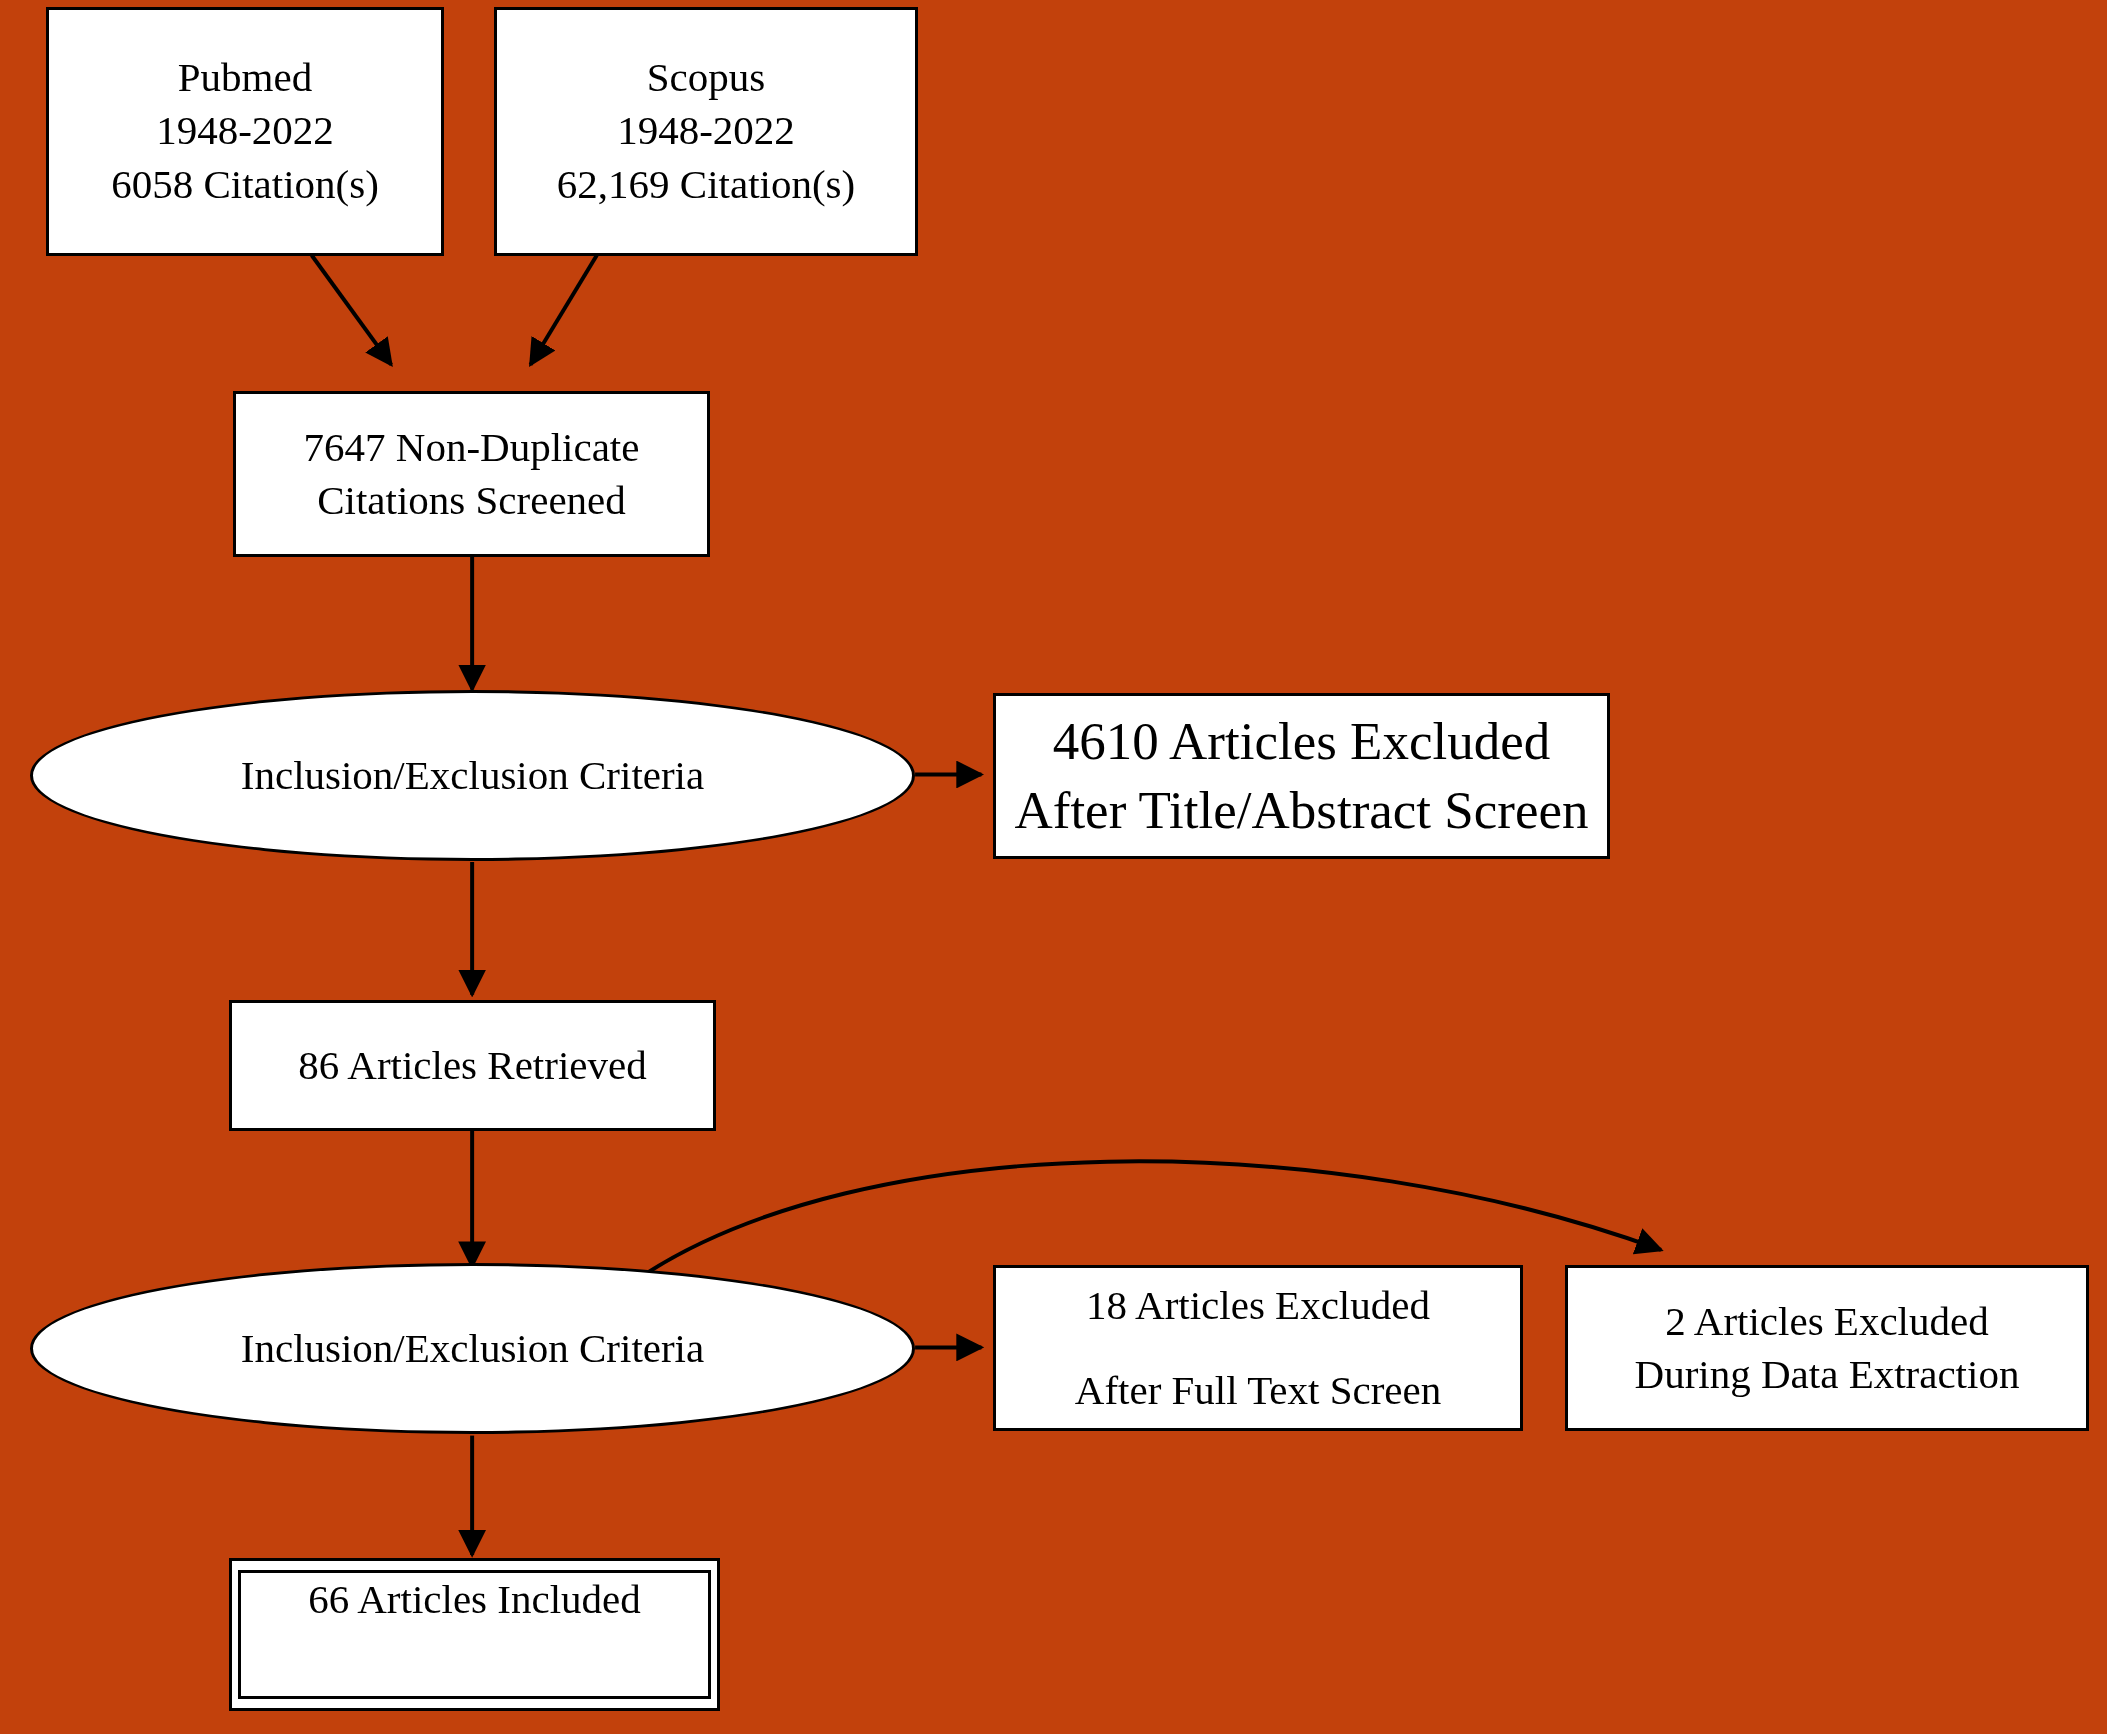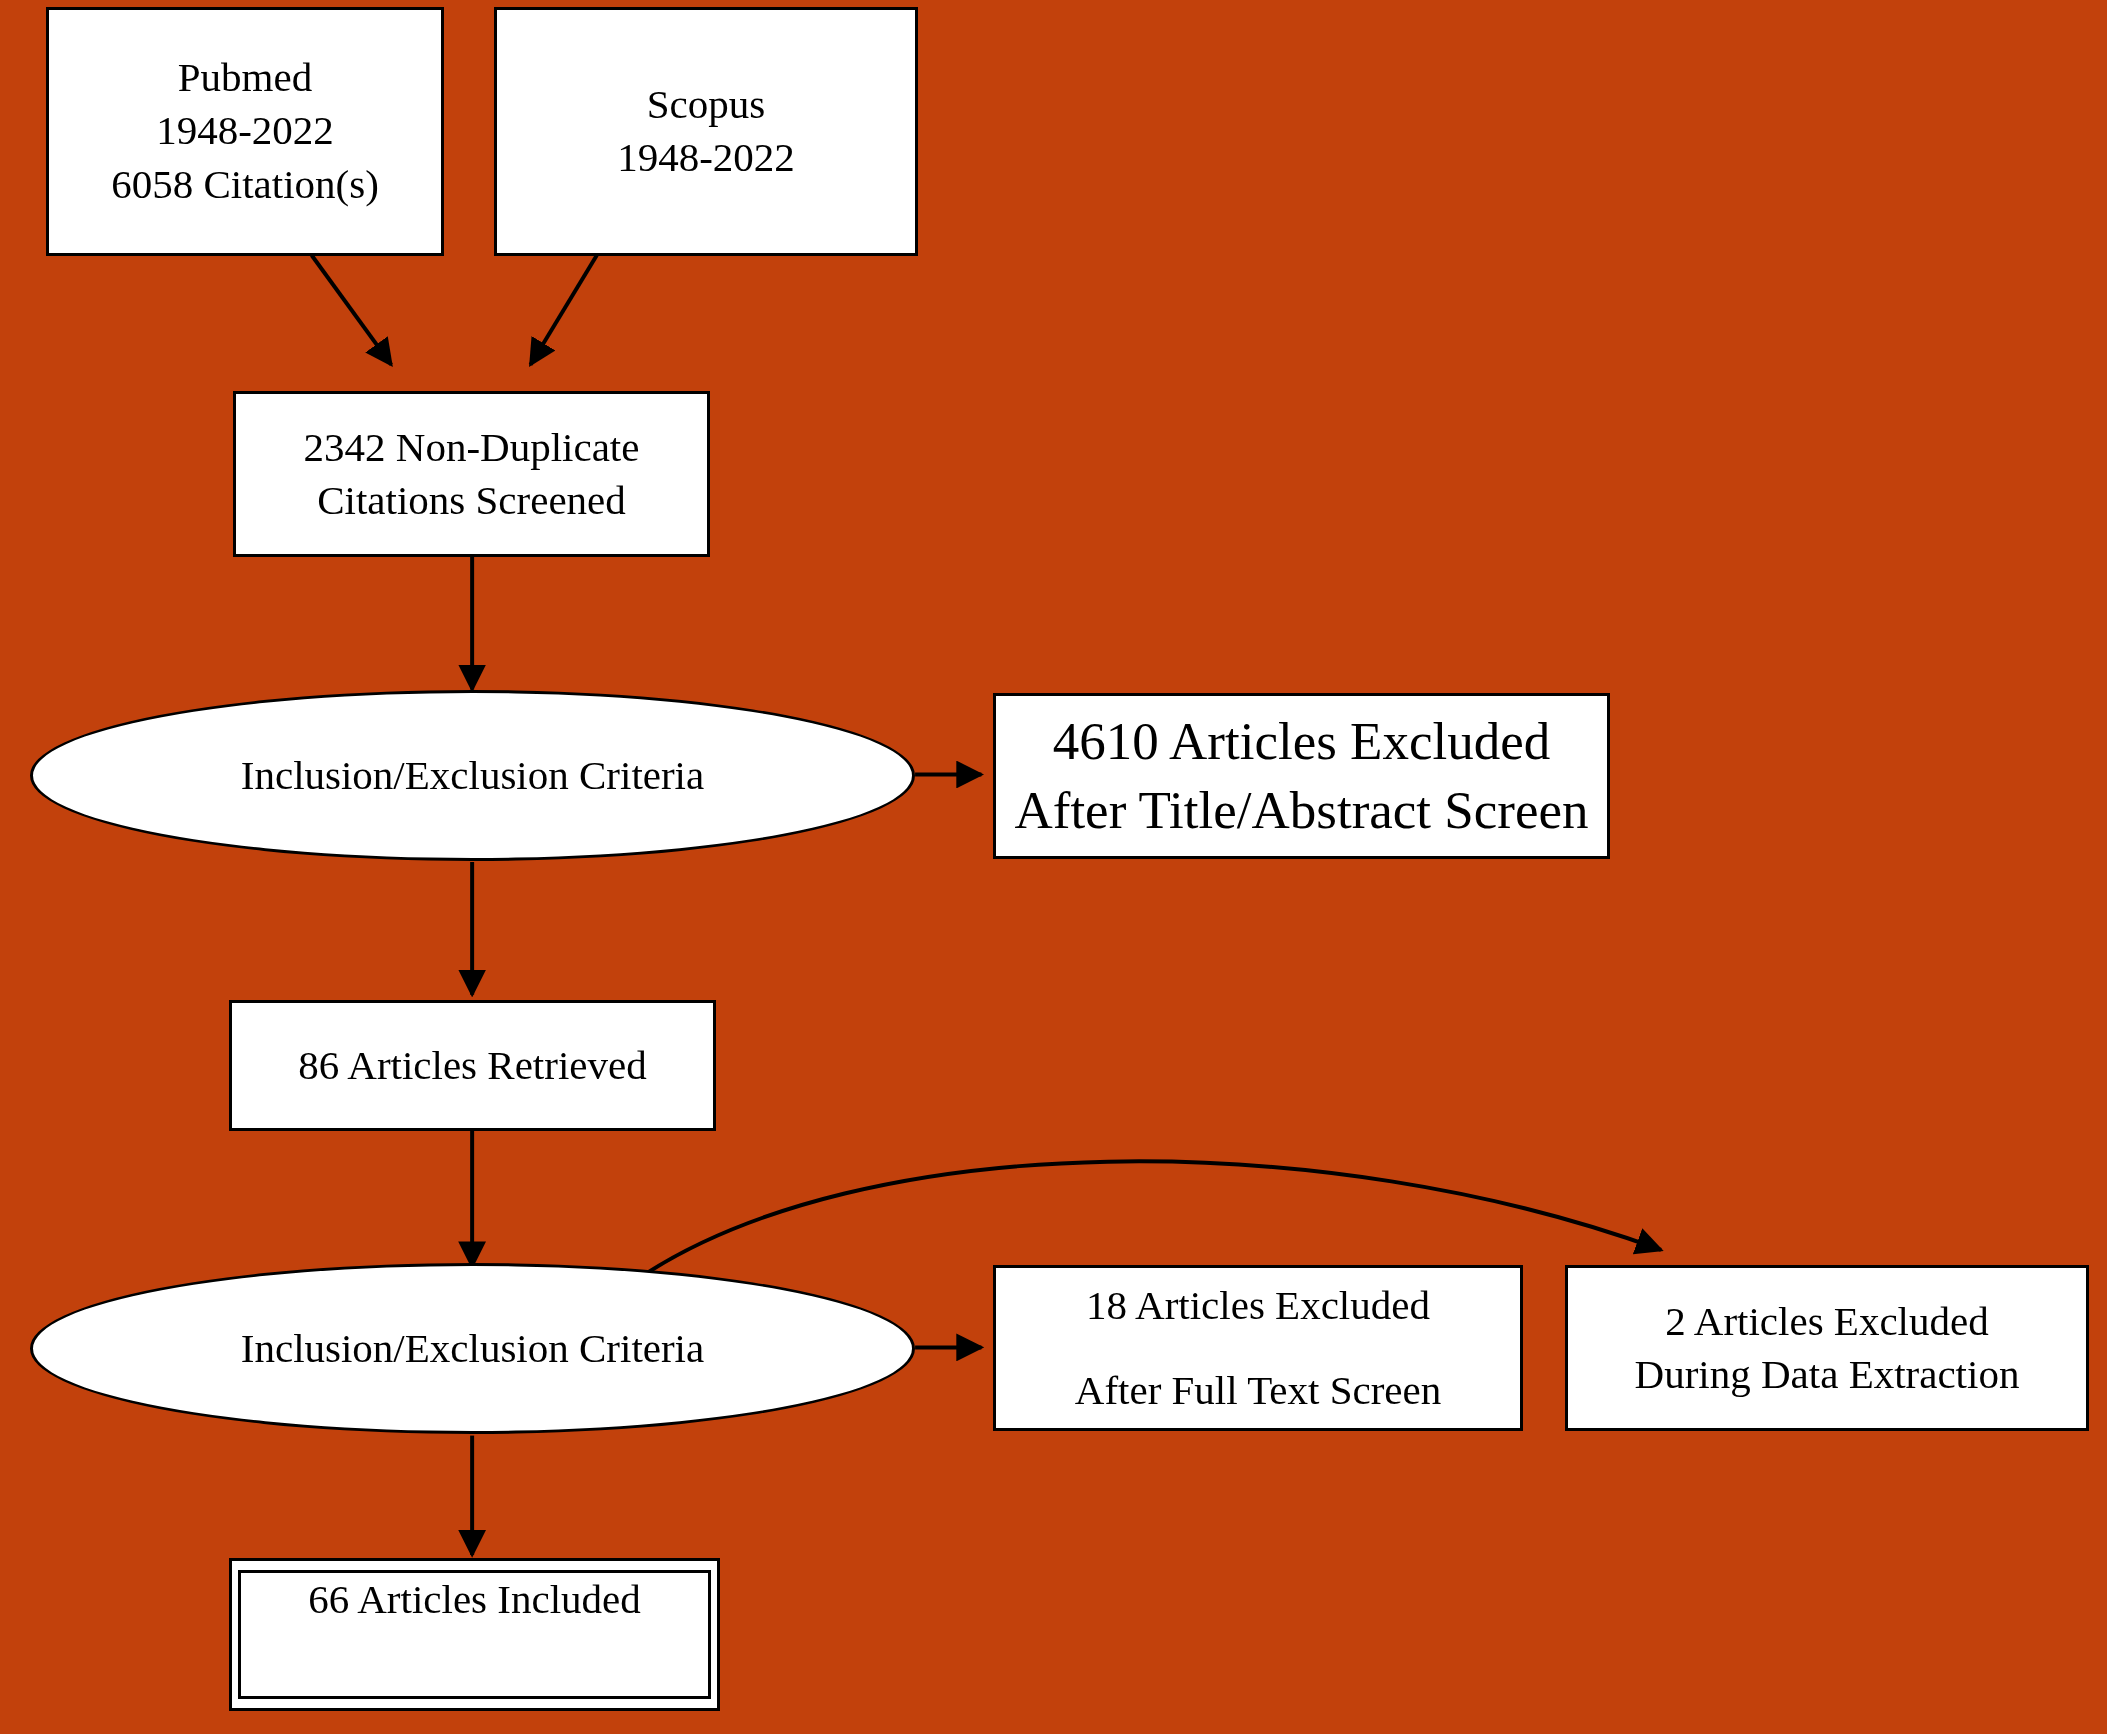--- a/index.html
+++ b/index.html
@@ -94,24 +94,25 @@
 
   <div class="node box" style="left:46px; top:6.6px; width:398px; height:249px; font-size:41px;">
     <span class="line">Pubmed</span>
     <span class="line">1948-2022</span>
     <span class="line">6058 Citation(s)</span>
   </div>
 
   <div class="node box" style="left:494px; top:6.6px; width:424px; height:249px; font-size:41px;">
     <span class="line">Scopus</span>
     <span class="line">1948-2022</span>
+    <span class="line">62,169 Citation(s)</span>
   </div>
 
   <div class="node box" style="left:233px; top:391px; width:477px; height:166px; font-size:41px;">
-    <span class="line">2342 Non-Duplicate</span>
+    <span class="line">7647 Non-Duplicate</span>
     <span class="line">Citations Screened</span>
   </div>
 
   <div class="node ellipse" style="left:30px; top:690px; width:885px; height:171px; font-size:41px;">
     <span class="line">Inclusion/Exclusion Criteria</span>
   </div>
 
   <div class="node box" style="left:993px; top:693px; width:617px; height:166px; font-size:53px;">
     <span class="line">4610 Articles Excluded</span>
     <span class="line">After Title/Abstract Screen</span>

